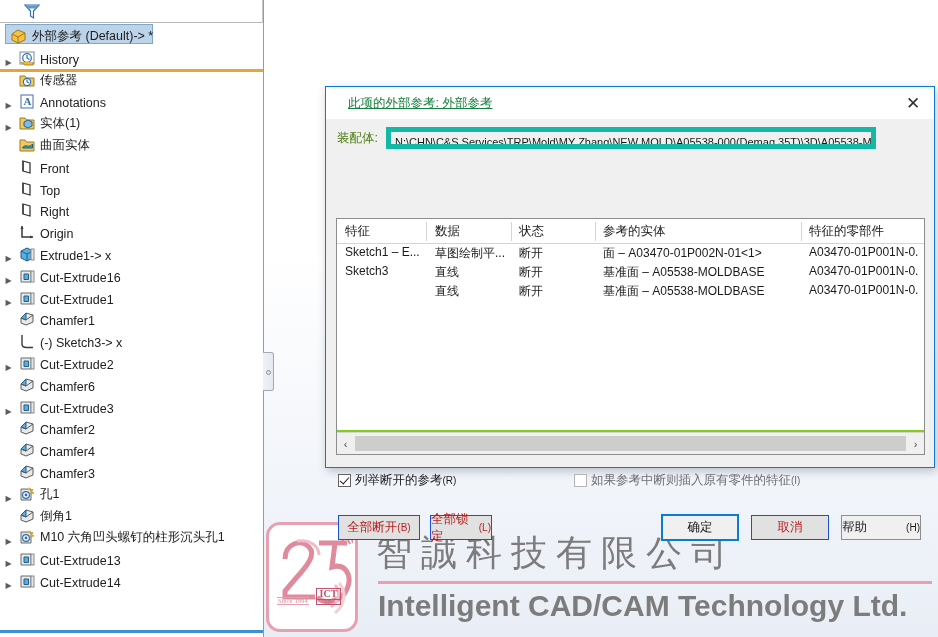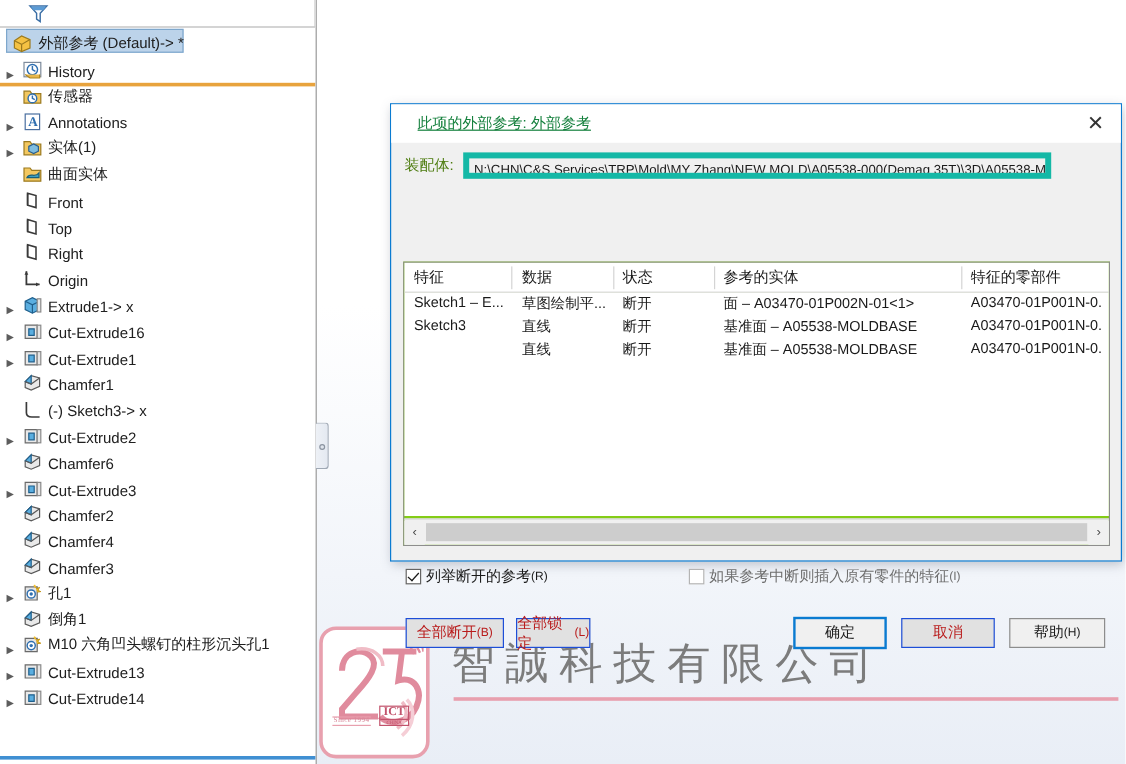--- a/index.html
+++ b/index.html
@@ -369,20 +369,21 @@
     background: #e1e1e1;
     color: #b91c1c;
     font-size: 12.5px;
     display: flex; align-items: center; justify-content: center;
     font-family: "Liberation Sans", sans-serif;
   }
   .btn.enabled {
     background: #f0f0f0;
     border: 1px solid #8d8d8d;
     color: #1a1a1a;
+    justify-content: space-between;
   }
   .btn.primary {
     background: #f0f0f0;
     border: 2px solid #0a7bd1;
     color: #1a1a1a;
   }
   .btn .hint { font-size: 10px; }
   #btn-breakall { left: 12px; top: 428px; width: 82px; }
   #btn-lockall { left: 104px; top: 428px; width: 62px; }
   #btn-unlockall { left: 196px; top: 428px; width: 105px; }
@@ -412,20 +413,21 @@
         </g>
       </svg>
       <div id="logo-since">Since 1994</div>
       <div id="logo-ict">
         <span class="big">ICT</span>
         <span class="sml">CHINA</span>
       </div>
     </div>
     <div id="wm-cn">智誠科技有限公司</div>
     <div id="wm-rule"></div>
+    <div id="wm-en">Intelligent CAD/CAM Technology Ltd.</div>
   </div>
 
   <div id="tree-panel">
 
     <div id="tree-toolbar">
       <svg class="funnel-icon" viewBox="0 0 18 17">
         <path d="M2 2 L16 2 L10.5 8 L10.5 15 L7.5 13 L7.5 8 Z" fill="#ffffff" stroke="#3a6ea5" stroke-width="1.2"></path>
         <path d="M2.5 2.5 L15.5 2.5 L13 5.5 L5 5.5 Z" fill="#5b9bd5"></path>
       </svg>
     </div>

